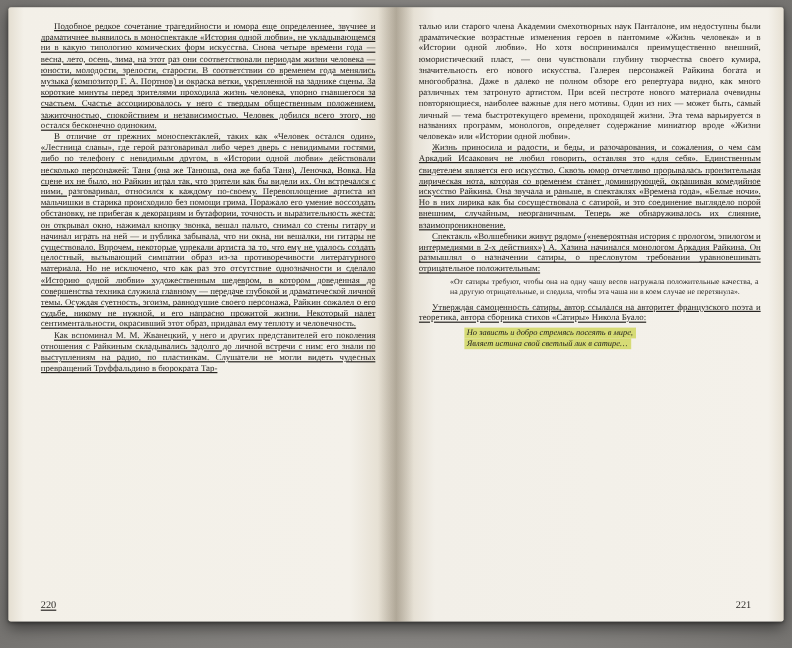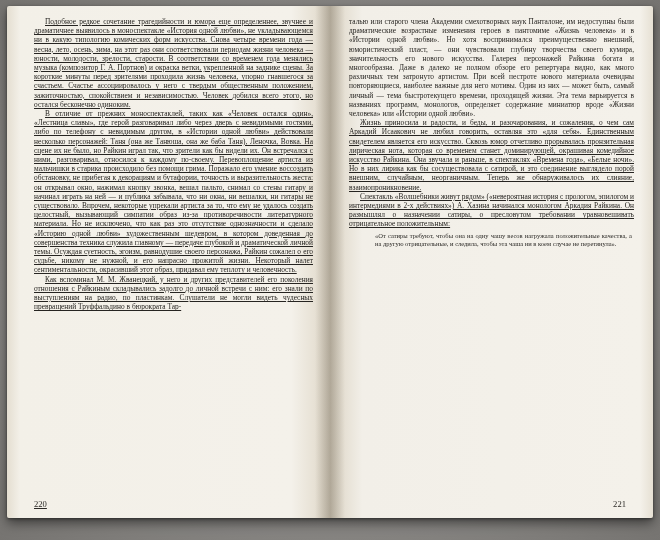--- a/index.html
+++ b/index.html
@@ -74,18 +74,23 @@
     </div>
     <div class="pagenum left-num">220</div>
   </div>
 
   <div class="page right">
     <div class="text">
       <p class="body">талью или старого члена Академии смехотворных наук Панталоне, им недоступны были драматические возрастные изменения героев в пантомиме «Жизнь человека» и в «Истории одной любви». Но хотя воспринимался преимущественно внешний, юмористический пласт, — они чувствовали глубину творчества своего кумира, значительность его нового искусства. Галерея персонажей Райкина богата и многообразна. Даже в далеко не полном обзоре его репертуара видно, как много различных тем затронуто артистом. При всей пестроте нового материала очевидны повторяющиеся, наиболее важные для него мотивы. Один из них — может быть, самый личный — тема быстротекущего времени, проходящей жизни. Эта тема варьируется в названиях программ, монологов, определяет содержание миниатюр вроде «Жизни человека» или «Истории одной любви».</p>
       <p class="body indent">Жизнь приносила и радости, и беды, и разочарования, и сожаления, о чем сам Аркадий Исаакович не любил говорить, оставляя это «для себя». Единственным свидетелем является его искусство. Сквозь юмор отчетливо прорывалась пронзительная лирическая нота, которая со временем станет доминирующей, окрашивая комедийное искусство Райкина. Она звучала и раньше, в спектаклях «Времена года», «Белые ночи». Но в них лирика как бы сосуществовала с сатирой, и это соединение выглядело порой внешним, случайным, неорганичным. Теперь же обнаруживалось их слияние, взаимопроникновение.</p>
       <p class="body indent">Спектакль «Волшебники живут рядом» («невероятная история с прологом, эпилогом и интермедиями в 2-х действиях») А. Хазина начинался монологом Аркадия Райкина. Он размышлял о назначении сатиры, о пресловутом требовании уравновешивать отрицательное положительным:</p>
       <p class="blockquote">«От сатиры требуют, чтобы она на одну чашу весов нагружала положительные качества, а на другую отрицательные, и следила, чтобы эта чаша ни в коем случае не перетянула».</p>
+      <p class="body indent">Утверждая самоценность сатиры, автор ссылался на авторитет французского поэта и теоретика, автора сборника стихов «Сатиры» Никола Буало:</p>
+      <div class="verse">
+        <span class="verse-line" style="background: rgb(214, 219, 118);">Но зависть и добро стремясь посеять в мире,</span><br>
+        <span class="verse-line" style="background: rgb(214, 219, 118);">Являет истина свой светлый лик в сатире…</span>
+      </div>
     </div>
     <div class="pagenum right-num">221</div>
   </div>
 
   <div class="spine"></div>
 </div>
 
 </body></html>

